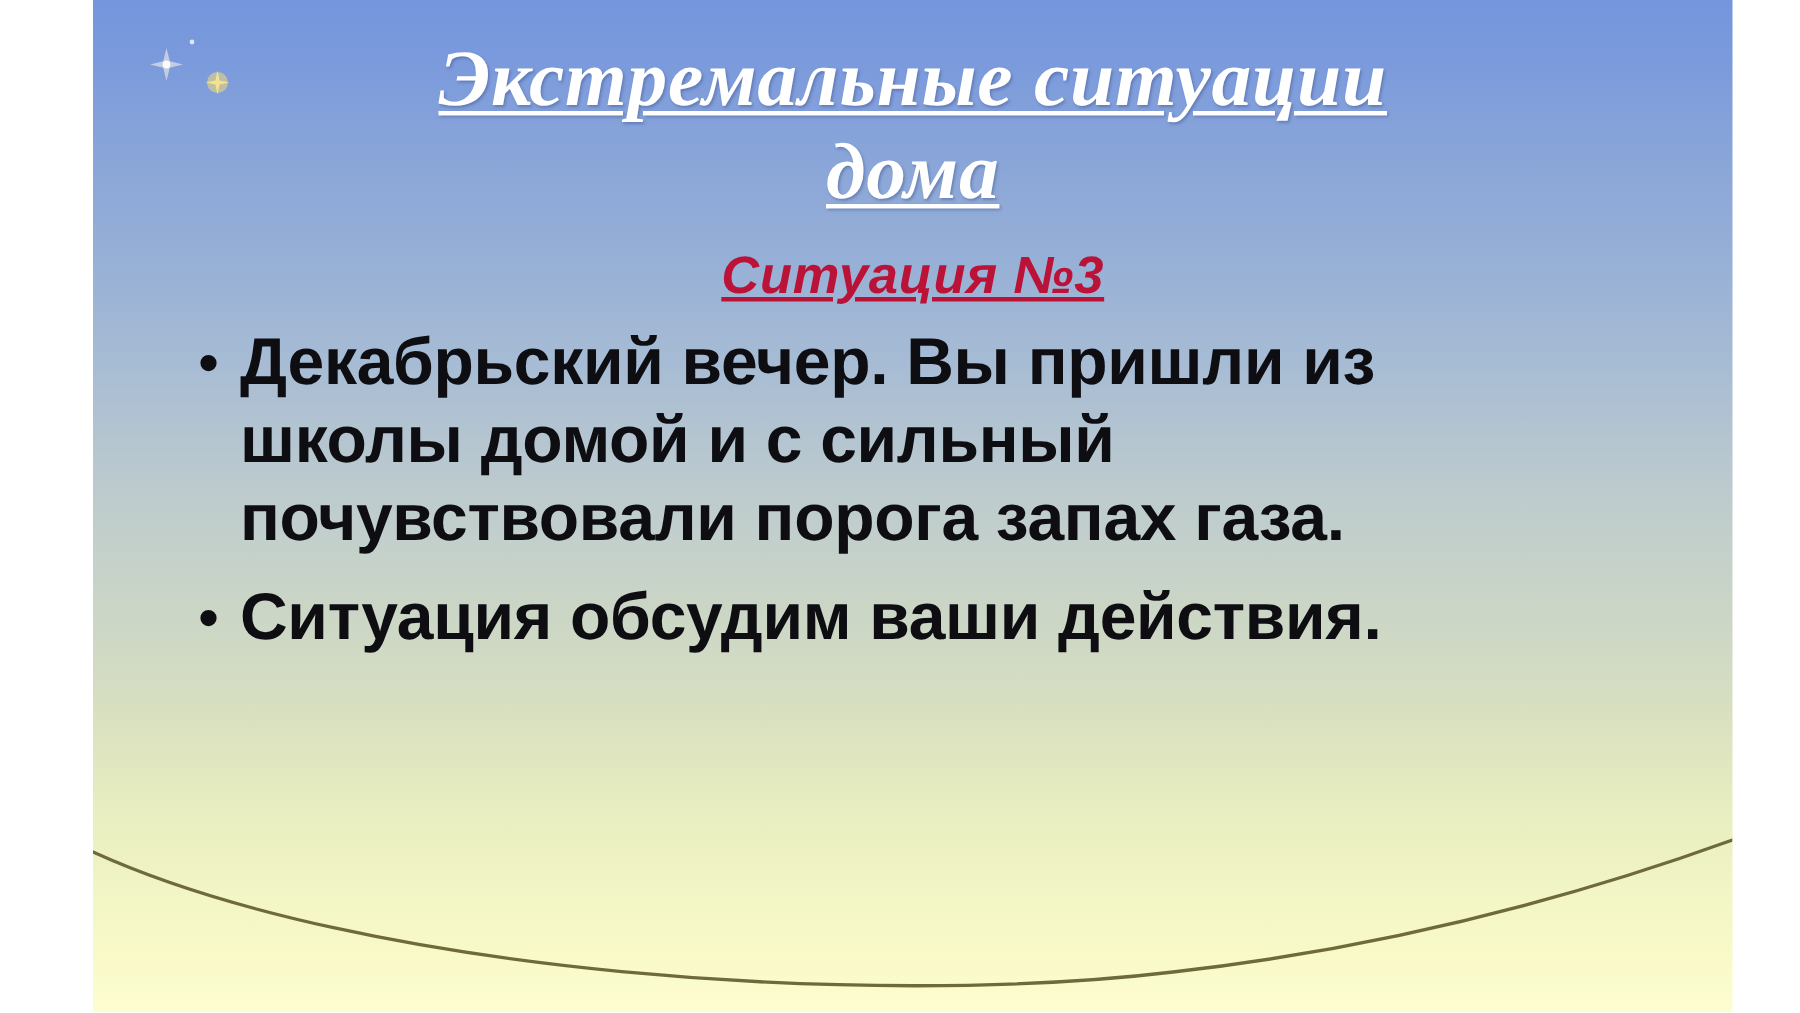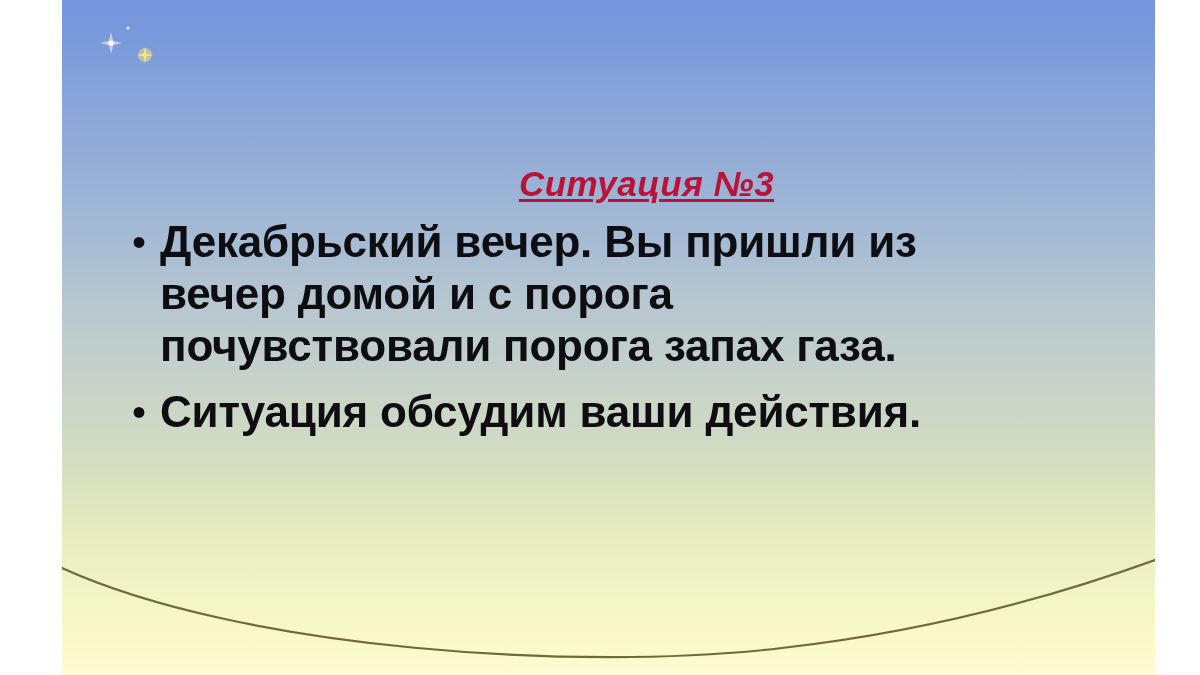--- a/index.html
+++ b/index.html
@@ -91,21 +91,20 @@
     font-family: "Liberation Sans", sans-serif;
     font-weight: bold;
     font-style: italic;
     font-size: 35px;
     line-height: 44px;
     color: #bb1338;
     text-decoration: underline;
     text-underline-offset: 3px;
     text-decoration-thickness: 3px;
     letter-spacing: 0.5px;
-    padding-left: 38px;
   }
 
   
   .bullet-list {
     position: absolute;
     left: 60px;
     top: 216px;
     width: 1010px;
   }
   .bullet-item {
@@ -156,30 +155,34 @@
         <circle cx="11" cy="11" r="7" fill="#f2dd7a" opacity="0.55"></circle>
         <path d="M11 3 L12.4 9.6 L19 11 L12.4 12.4 L11 19 L9.6 12.4 L3 11 L9.6 9.6 Z" fill="#f6e58a" opacity="0.95"></path>
       </svg>
     </span>
     <span class="sparkle" style="left:62px; top:24px;">
       <svg width="8" height="8" viewBox="0 0 8 8">
         <circle cx="4" cy="4" r="1.6" fill="#eaf0ff" opacity="0.9"></circle>
       </svg>
     </span>
 
+    <div class="title-block">
+      <div class="title-line">Экстремальные ситуации</div>
+      <div><span class="title-line line2">дома</span></div>
+    </div>
 
     <div class="subtitle">Ситуация №3</div>
 
     <div class="bullet-list">
 
       <div class="bullet-item">
         <span class="bullet-marker">•</span>
         <span class="bullet-text">
           <span>Декабрьский вечер. Вы пришли из</span><br>
-          <span>вечер домой и с порога</span><br>
+          <span>школы домой и с сильный</span><br>
           <span>почувствовали порога запах газа.</span><br>
         </span>
       </div>
 
       <div class="bullet-item">
         <span class="bullet-marker">•</span>
         <span class="bullet-text">
           <span>Ситуация обсудим ваши действия.</span>
         </span>
       </div>

